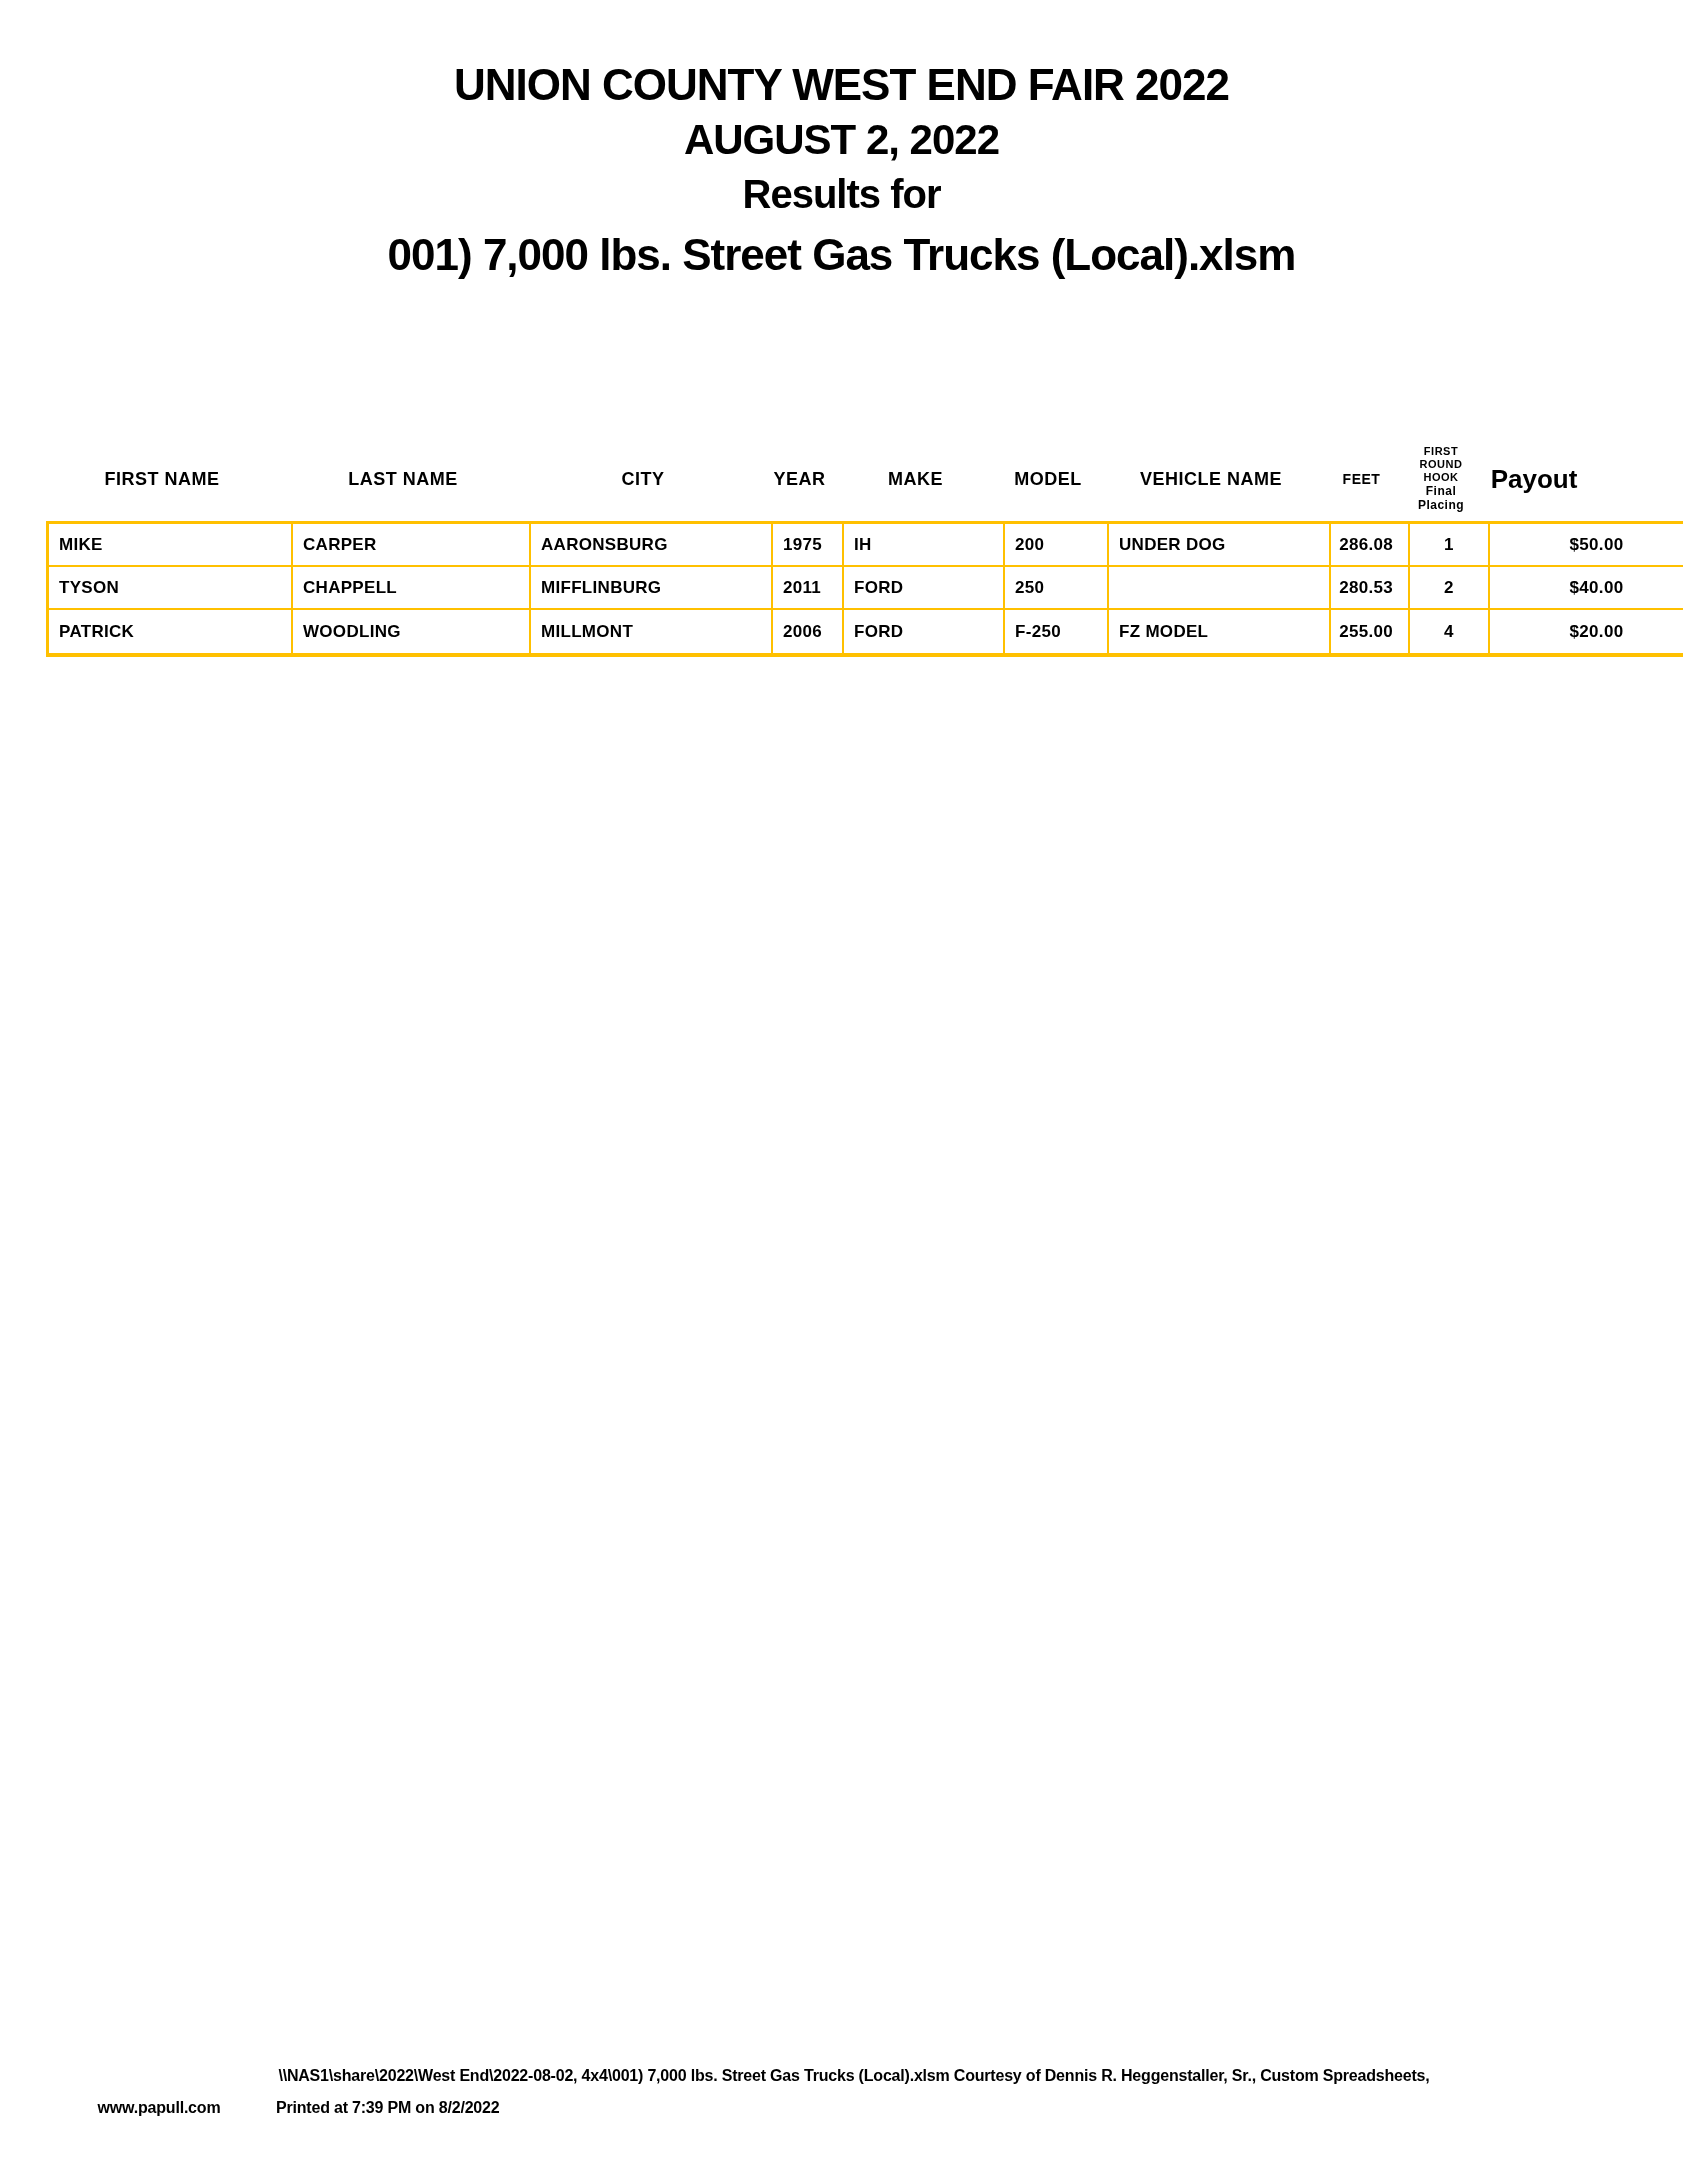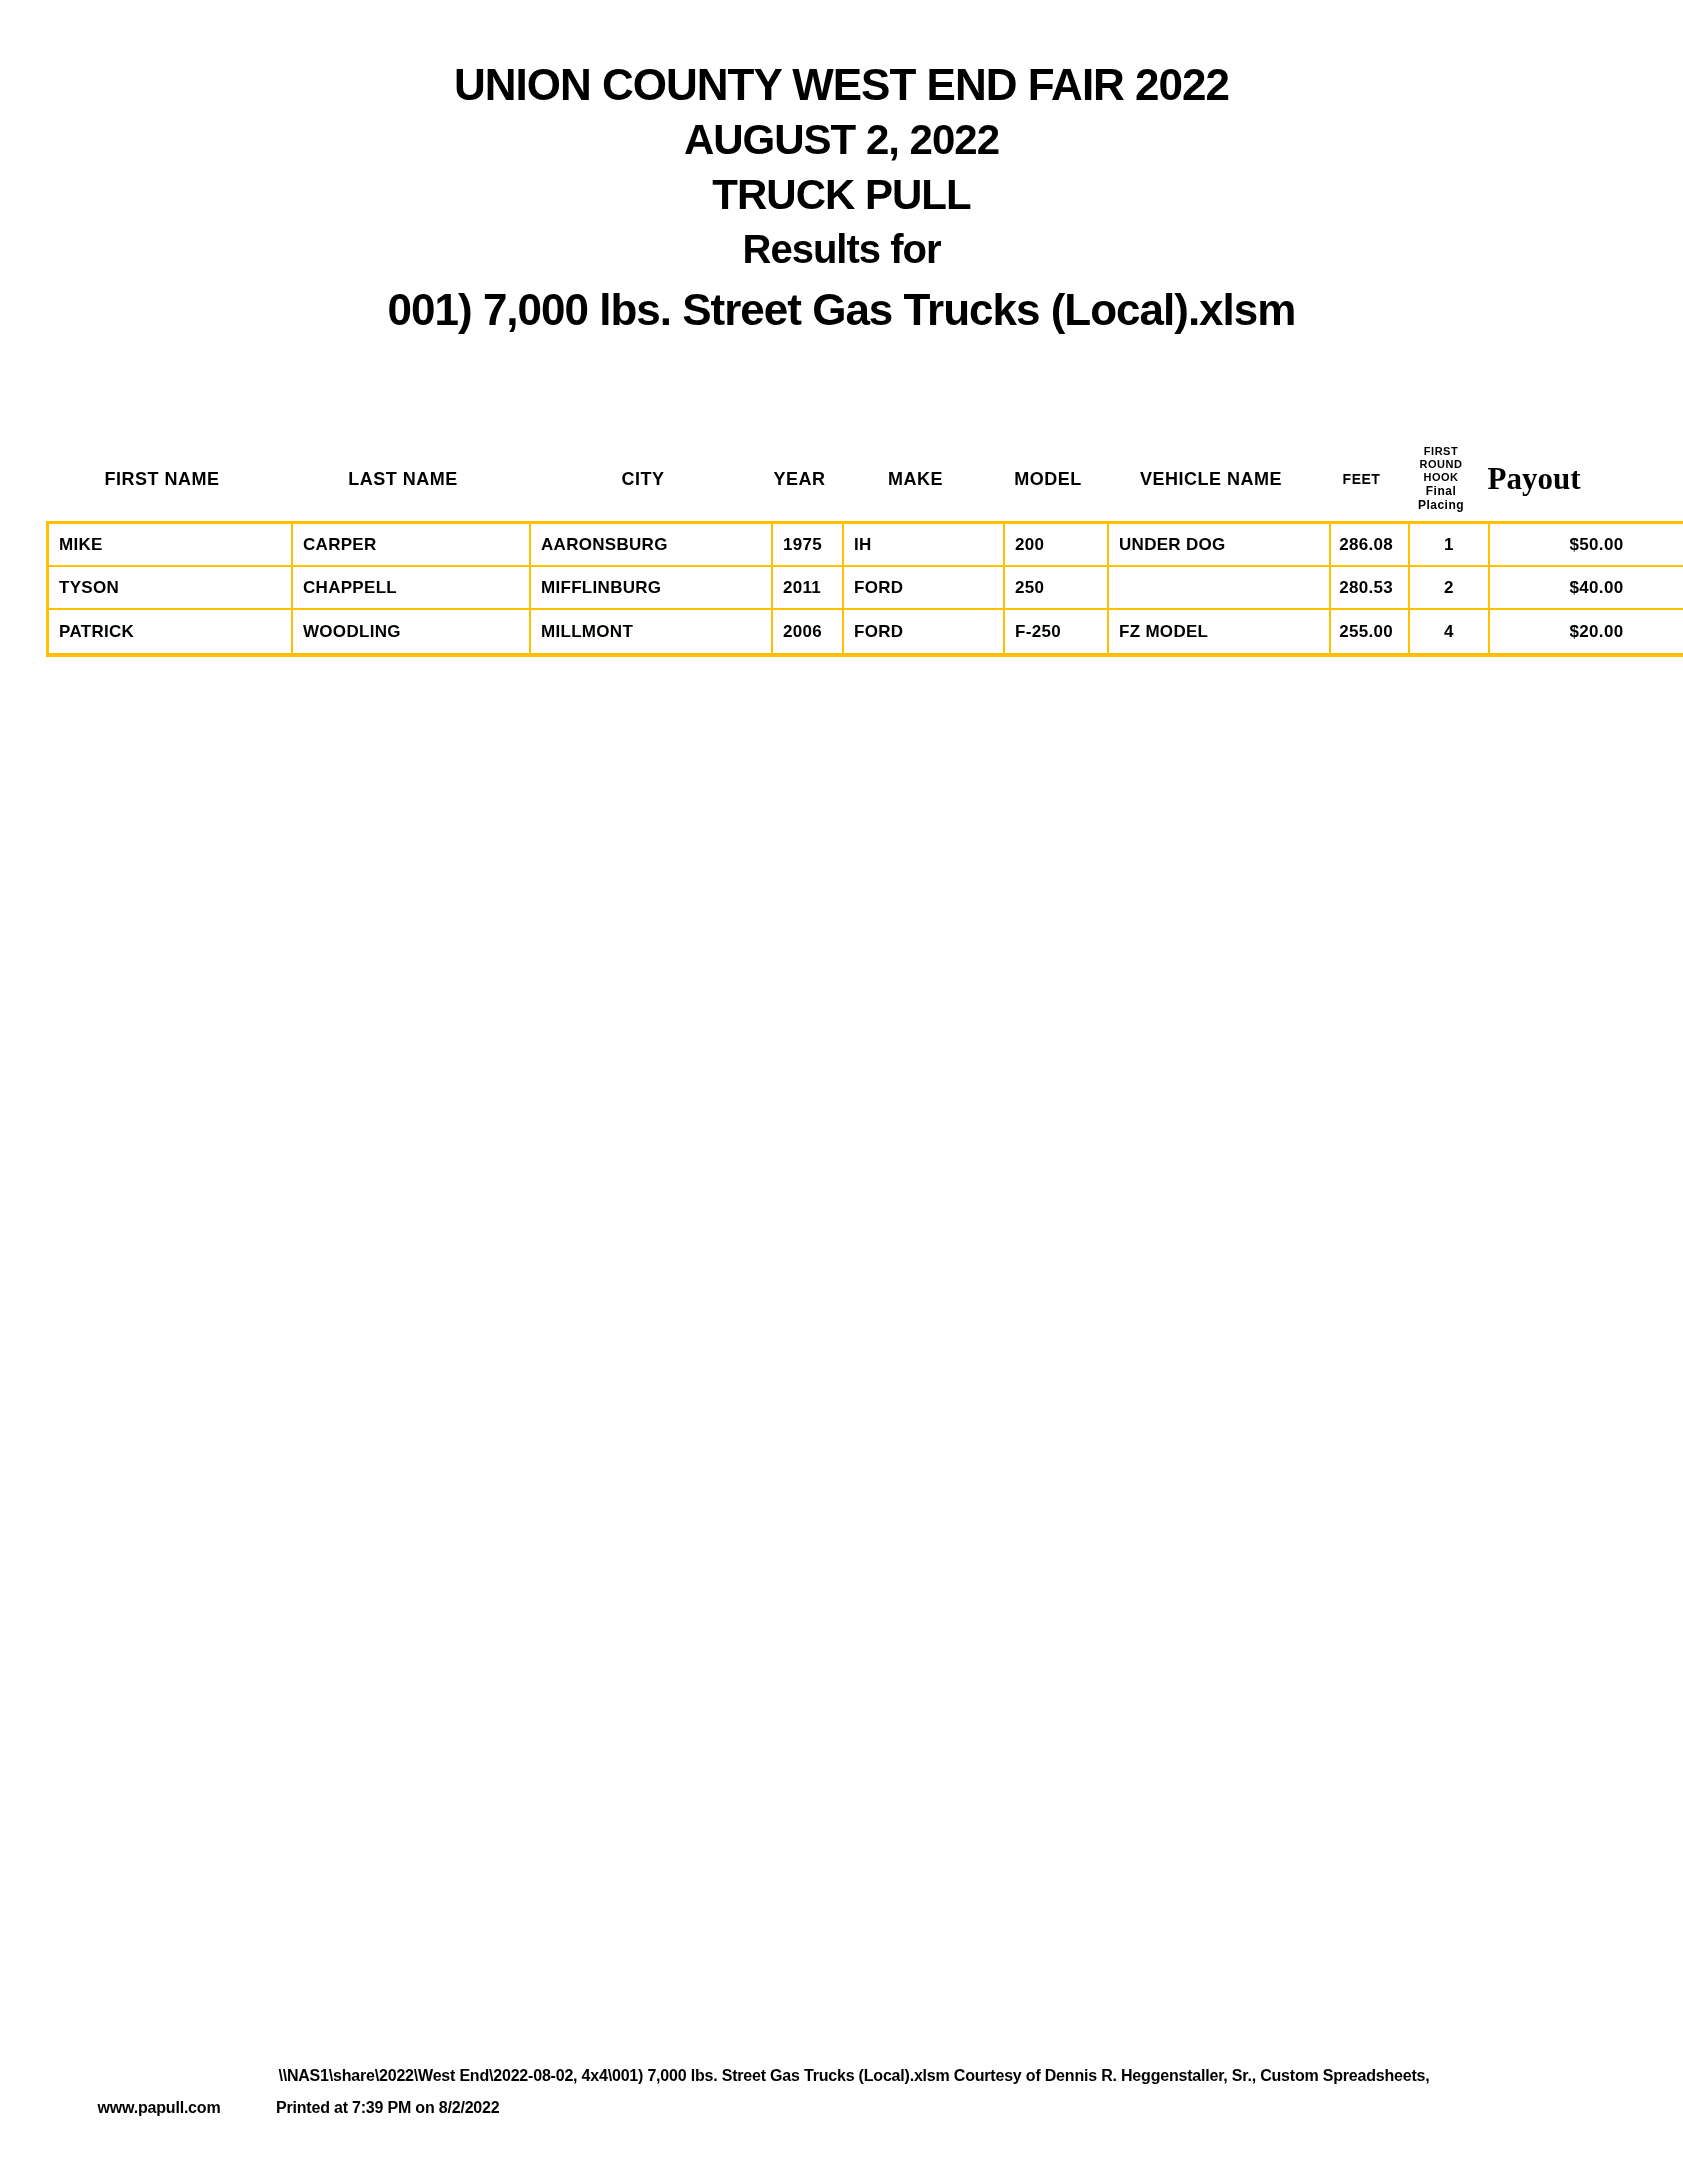--- a/index.html
+++ b/index.html
@@ -50,21 +50,21 @@
   }
   .col-h {
     box-sizing: border-box;
     border-right: 2px solid transparent;
     text-align: center;
     font-size: 18px;
     letter-spacing: 0.5px;
     line-height: 20px;
   }
   .col-h.feet-h { font-size: 14px; }
-  .col-h.payout-h { font-size: 31px; letter-spacing: 0; font-family: Liberation Serif, serif; }
+  .col-h.payout-h { font-size: 26px; letter-spacing: 0; }
   .hook-h .hl1, .hook-h .hl2 { font-size: 11px; line-height: 13px; display: block; letter-spacing: 0.5px; }
   .hook-h .hl3 { font-size: 12px; line-height: 14px; display: block; letter-spacing: 0.5px; }
 
   
   .w0 { flex: 0 0 244px; width: 244px; }
   .w1 { flex: 0 0 238px; width: 238px; }
   .w2 { flex: 0 0 242px; width: 242px; }
   .w3 { flex: 0 0 71px;  width: 71px;  }
   .w4 { flex: 0 0 161px; width: 161px; }
   .w5 { flex: 0 0 104px; width: 104px; }
@@ -120,21 +120,20 @@
   .footer-line2 .papull { width: 234px; flex: 0 0 234px; }
 </style>
 </head>
 <body>
 
 <div class="page">
 
   <div class="doc-header">
     <span class="t-line t1">UNION COUNTY WEST END FAIR 2022</span>
     <span class="t-line t2">AUGUST 2, 2022</span>
-    <span class="t-line t3">TRUCK PULL</span>
     <span class="t-line t4">Results for</span>
     <span class="t-line t5">001) 7,000 lbs. Street Gas Trucks (Local).xlsm</span>
   </div>
 
   <div class="col-headers">
     <div class="col-h w0">FIRST NAME</div>
     <div class="col-h w1">LAST NAME</div>
     <div class="col-h w2">CITY</div>
     <div class="col-h w3">YEAR</div>
     <div class="col-h w4">MAKE</div>

